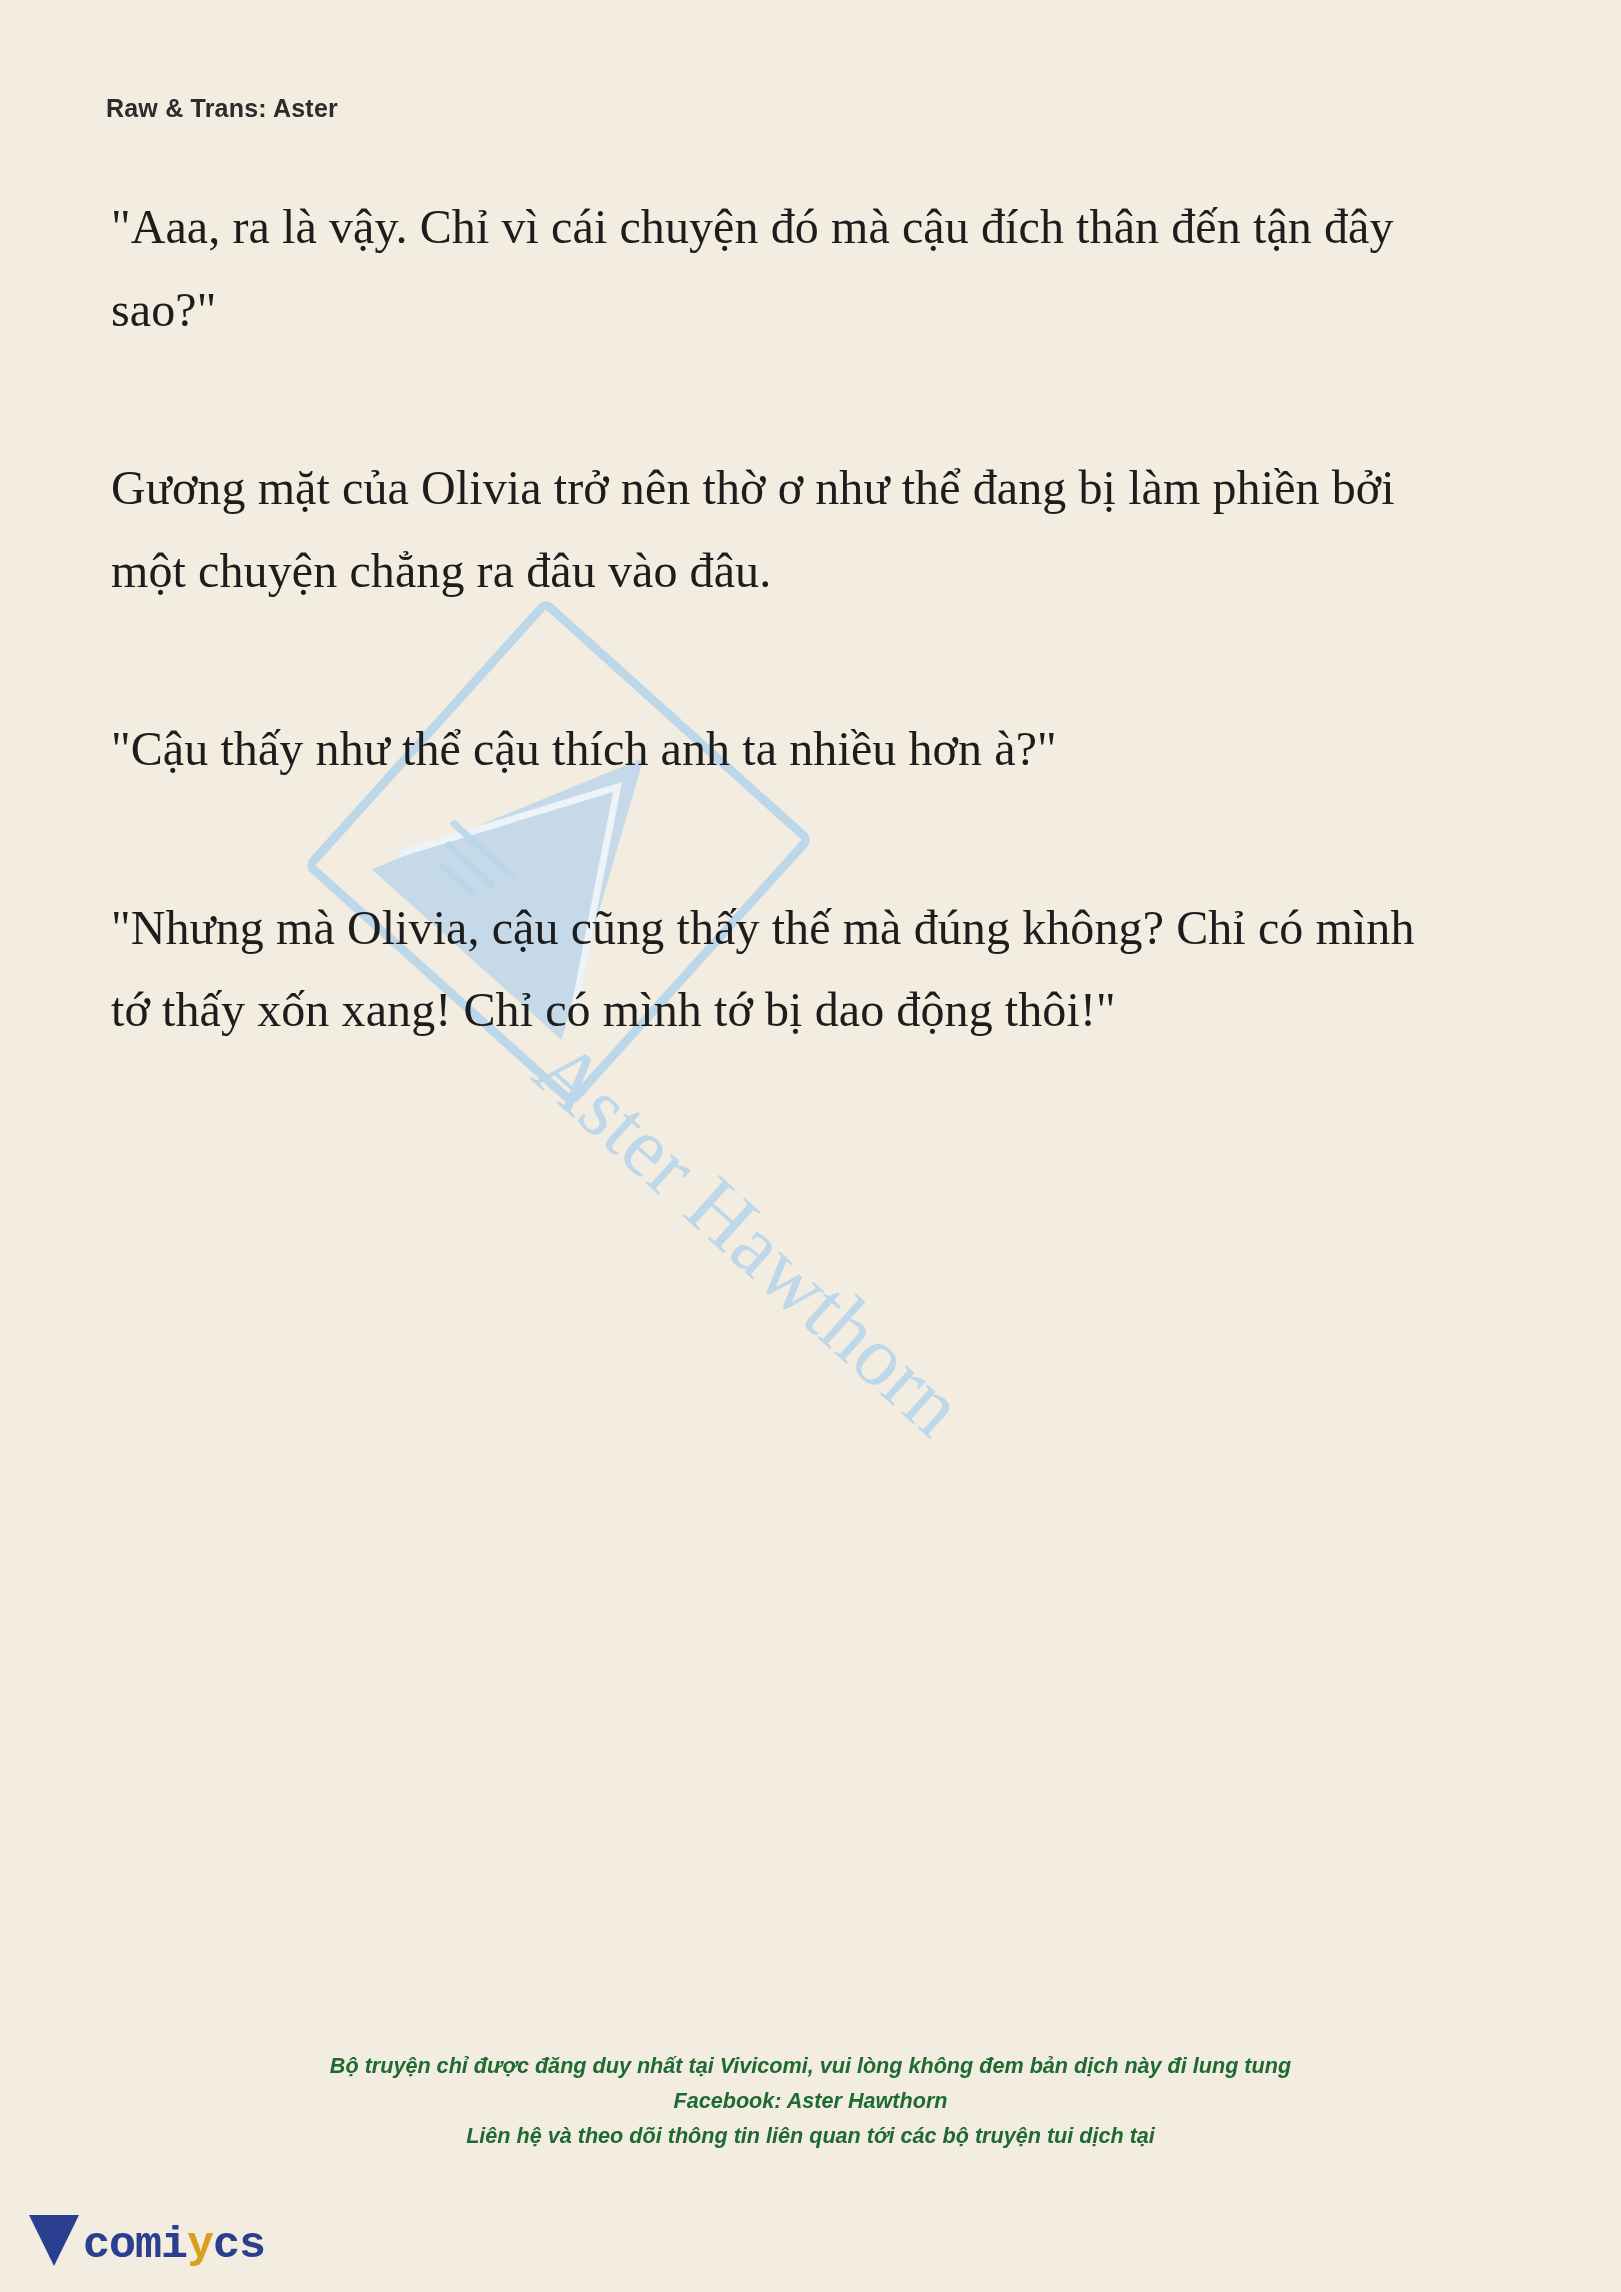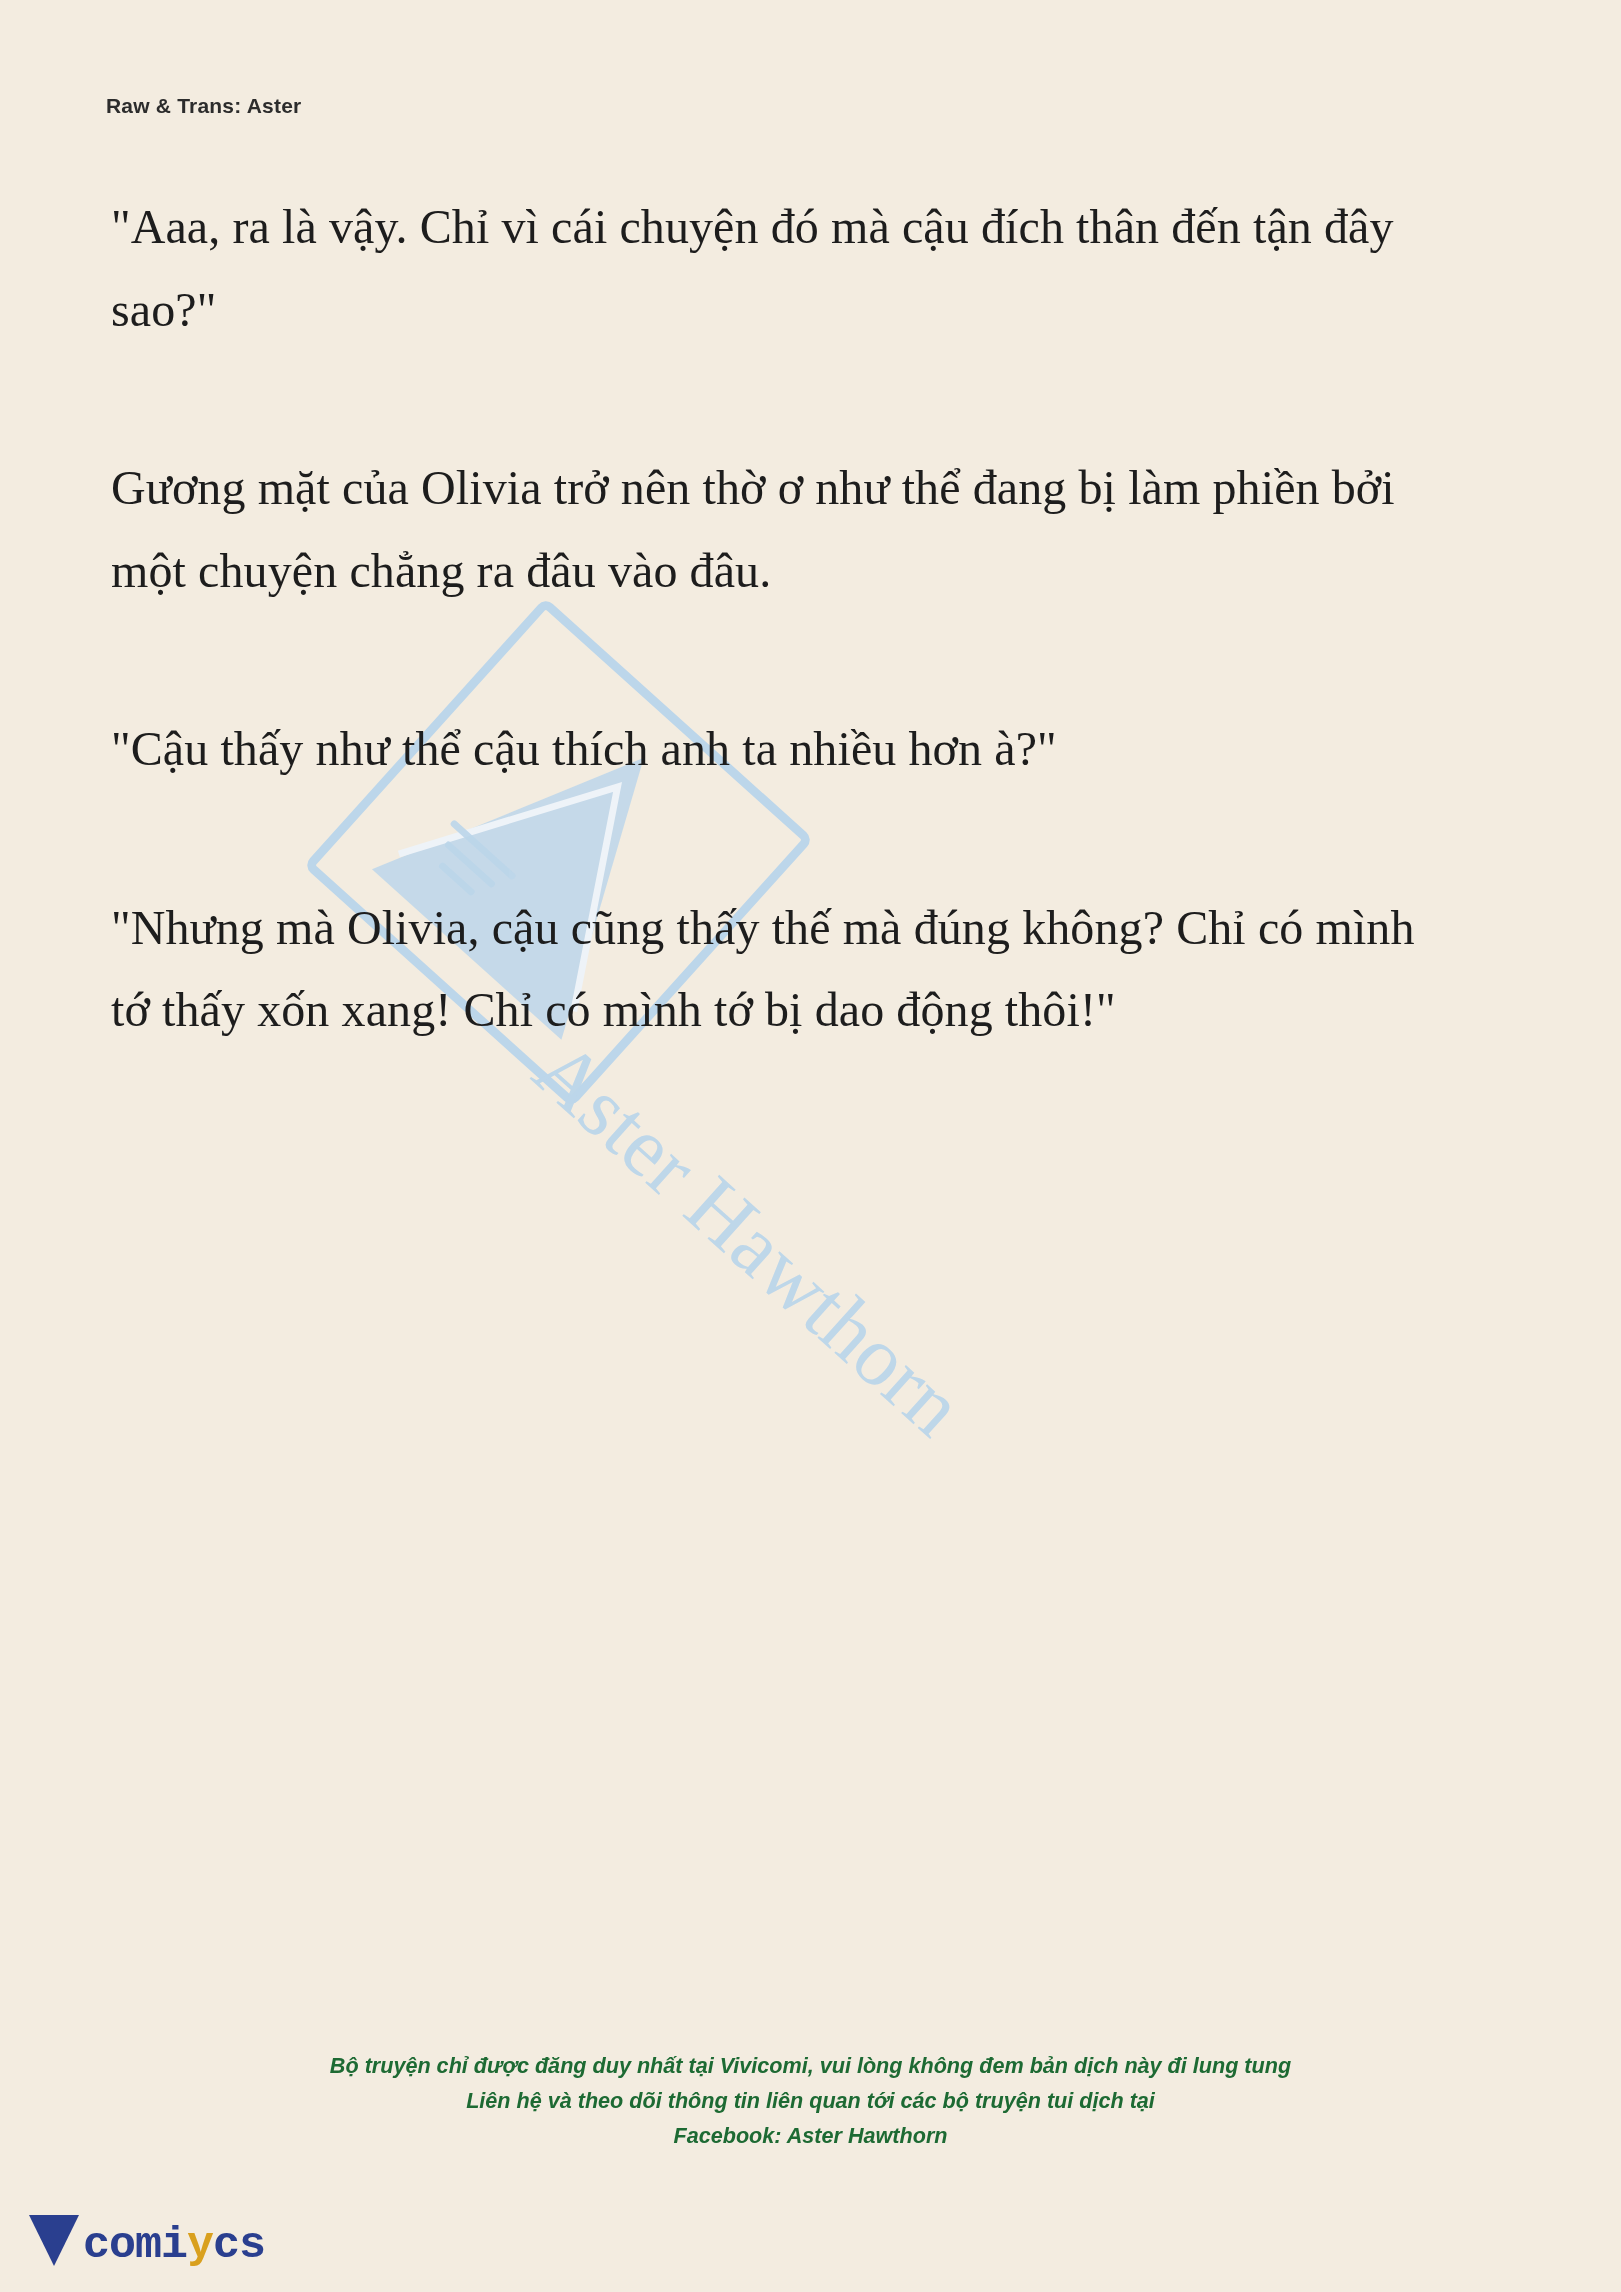--- a/index.html
+++ b/index.html
@@ -21,21 +21,21 @@
     background: #f3ece0;
     overflow: hidden;
   }
 
   
   .credit-header {
     position: absolute;
     left: 106px;
     top: 94px;
     font-family: "Liberation Sans", sans-serif;
-    font-size: 21px;
+    font-size: 25px;
     font-weight: 700;
     color: #2c2c2c;
     letter-spacing: 0.2px;
     text-align: right;
   }
 
   
   .watermark {
     position: absolute;
     left: 235px;
@@ -142,22 +142,22 @@
 
   <div class="content">
     <p class="para">"Aaa, ra là vậy. Chỉ vì cái chuyện đó mà cậu đích thân đến tận đây sao?"</p>
     <p class="para">Gương mặt của Olivia trở nên thờ ơ như thể đang bị làm phiền bởi một chuyện chẳng ra đâu vào đâu.</p>
     <p class="para">"Cậu thấy như thể cậu thích anh ta nhiều hơn à?"</p>
     <p class="para">"Nhưng mà Olivia, cậu cũng thấy thế mà đúng không? Chỉ có mình tớ thấy xốn xang! Chỉ có mình tớ bị dao động thôi!"</p>
   </div>
 
   <div class="footer-note">
     <div>Bộ truyện chỉ được đăng duy nhất tại Vivicomi, vui lòng không đem bản dịch này đi lung tung</div>
+    <div>Facebook: Aster Hawthorn</div>
     <div>Liên hệ và theo dõi thông tin liên quan tới các bộ truyện tui dịch tại</div>
-    <div>Facebook: Aster Hawthorn</div>
   </div>
 
   <div class="logo">
     <span class="logo-v"></span>
     <span class="logo-text"><span>comi</span><span class="y">y</span><span class="cs">cs</span></span>
   </div>
 
 </div>
 
 

